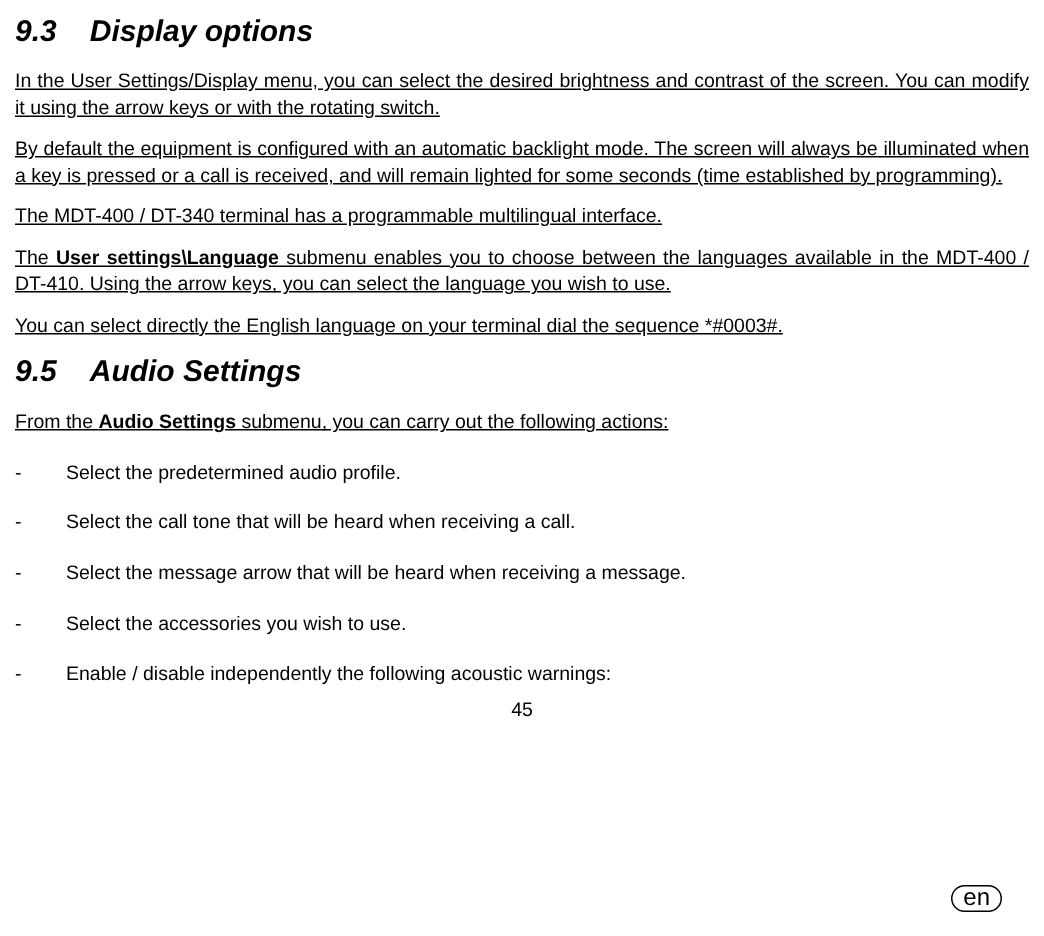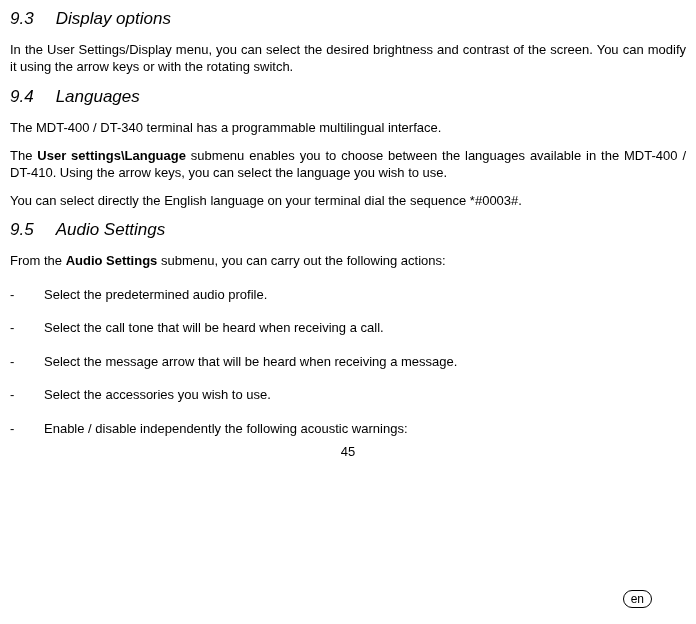--- a/index.html
+++ b/index.html
@@ -6,32 +6,33 @@
       font-family: Arial, Helvetica, sans-serif;
       font-size: 13px;
       line-height: 1.35;
       margin: 0;
       padding: 4px 10px 10px 10px;
       width: 676px;
       color: #000;
       background: #fff;
     }
     .section-heading {
-      font-weight: normal;
+      font-weight: bold;
       font-style: italic;
-      font-size: 17px;
+      font-size: 20px;
       margin: 4px 0 10px 0;
     }
     .section-heading .num {
       display: inline-block;
       margin-right: 22px;
     }
     p {
       margin: 0 0 10px 0;
       text-align: justify;
+      text-decoration: underline;
     }
     .bold {
       font-weight: bold;
     }
     ul.dash {
       list-style: none;
       padding: 0;
       margin: 0 0 6px 0;
     }
     ul.dash li {
@@ -44,46 +45,44 @@
       position: absolute;
       left: 0;
     }
     .page-num {
       text-align: center;
       font-size: 13px;
       margin-top: 2px;
     }
     .lang-badge {
       position: absolute;
-      right: 34px;
+      right: 18px;
       bottom: 8px;
       border: 1.5px solid #000;
       border-radius: 50px;
       padding: 0px 7px;
-      font-size: 12px;
+      font-size: 16px;
       line-height: 16px;
     }
     .page-wrap {
       position: relative;
       height: 608px;
     }
   </style>
 </head>
 <body>
 
 <div class="page-wrap">
 
   <div class="section-heading">
     <span class="num">9.3</span><span>Display options</span>
   </div>
   <p>In the User Settings/Display menu, you can select the desired brightness and contrast of the screen. You can modify it using the arrow keys or with the rotating switch.</p>
+  <p>By default the equipment is configured with an automatic backlight mode. The screen will always be illuminated when a key is pressed or a call is received, and will remain lighted for some seconds (time established by programming).</p>
 
-  <div class="section-heading">
-    <span class="num">9.4</span><span>Languages</span>
-  </div>
   <p>The MDT-400 / DT-340 terminal has a programmable multilingual interface.</p>
   <p><span>The </span><span class="bold">User settings\Language</span><span> submenu enables you to choose between the languages available in the MDT-400 / DT-410. Using the arrow keys, you can select the language you wish to use.</span></p>
   <p>You can select directly the English language on your terminal dial the sequence *#0003#.</p>
 
   <div class="section-heading">
     <span class="num">9.5</span><span>Audio Settings</span>
   </div>
   <p><span>From the </span><span class="bold">Audio Settings</span><span> submenu, you can carry out the following actions:</span></p>
 
   <ul class="dash">

